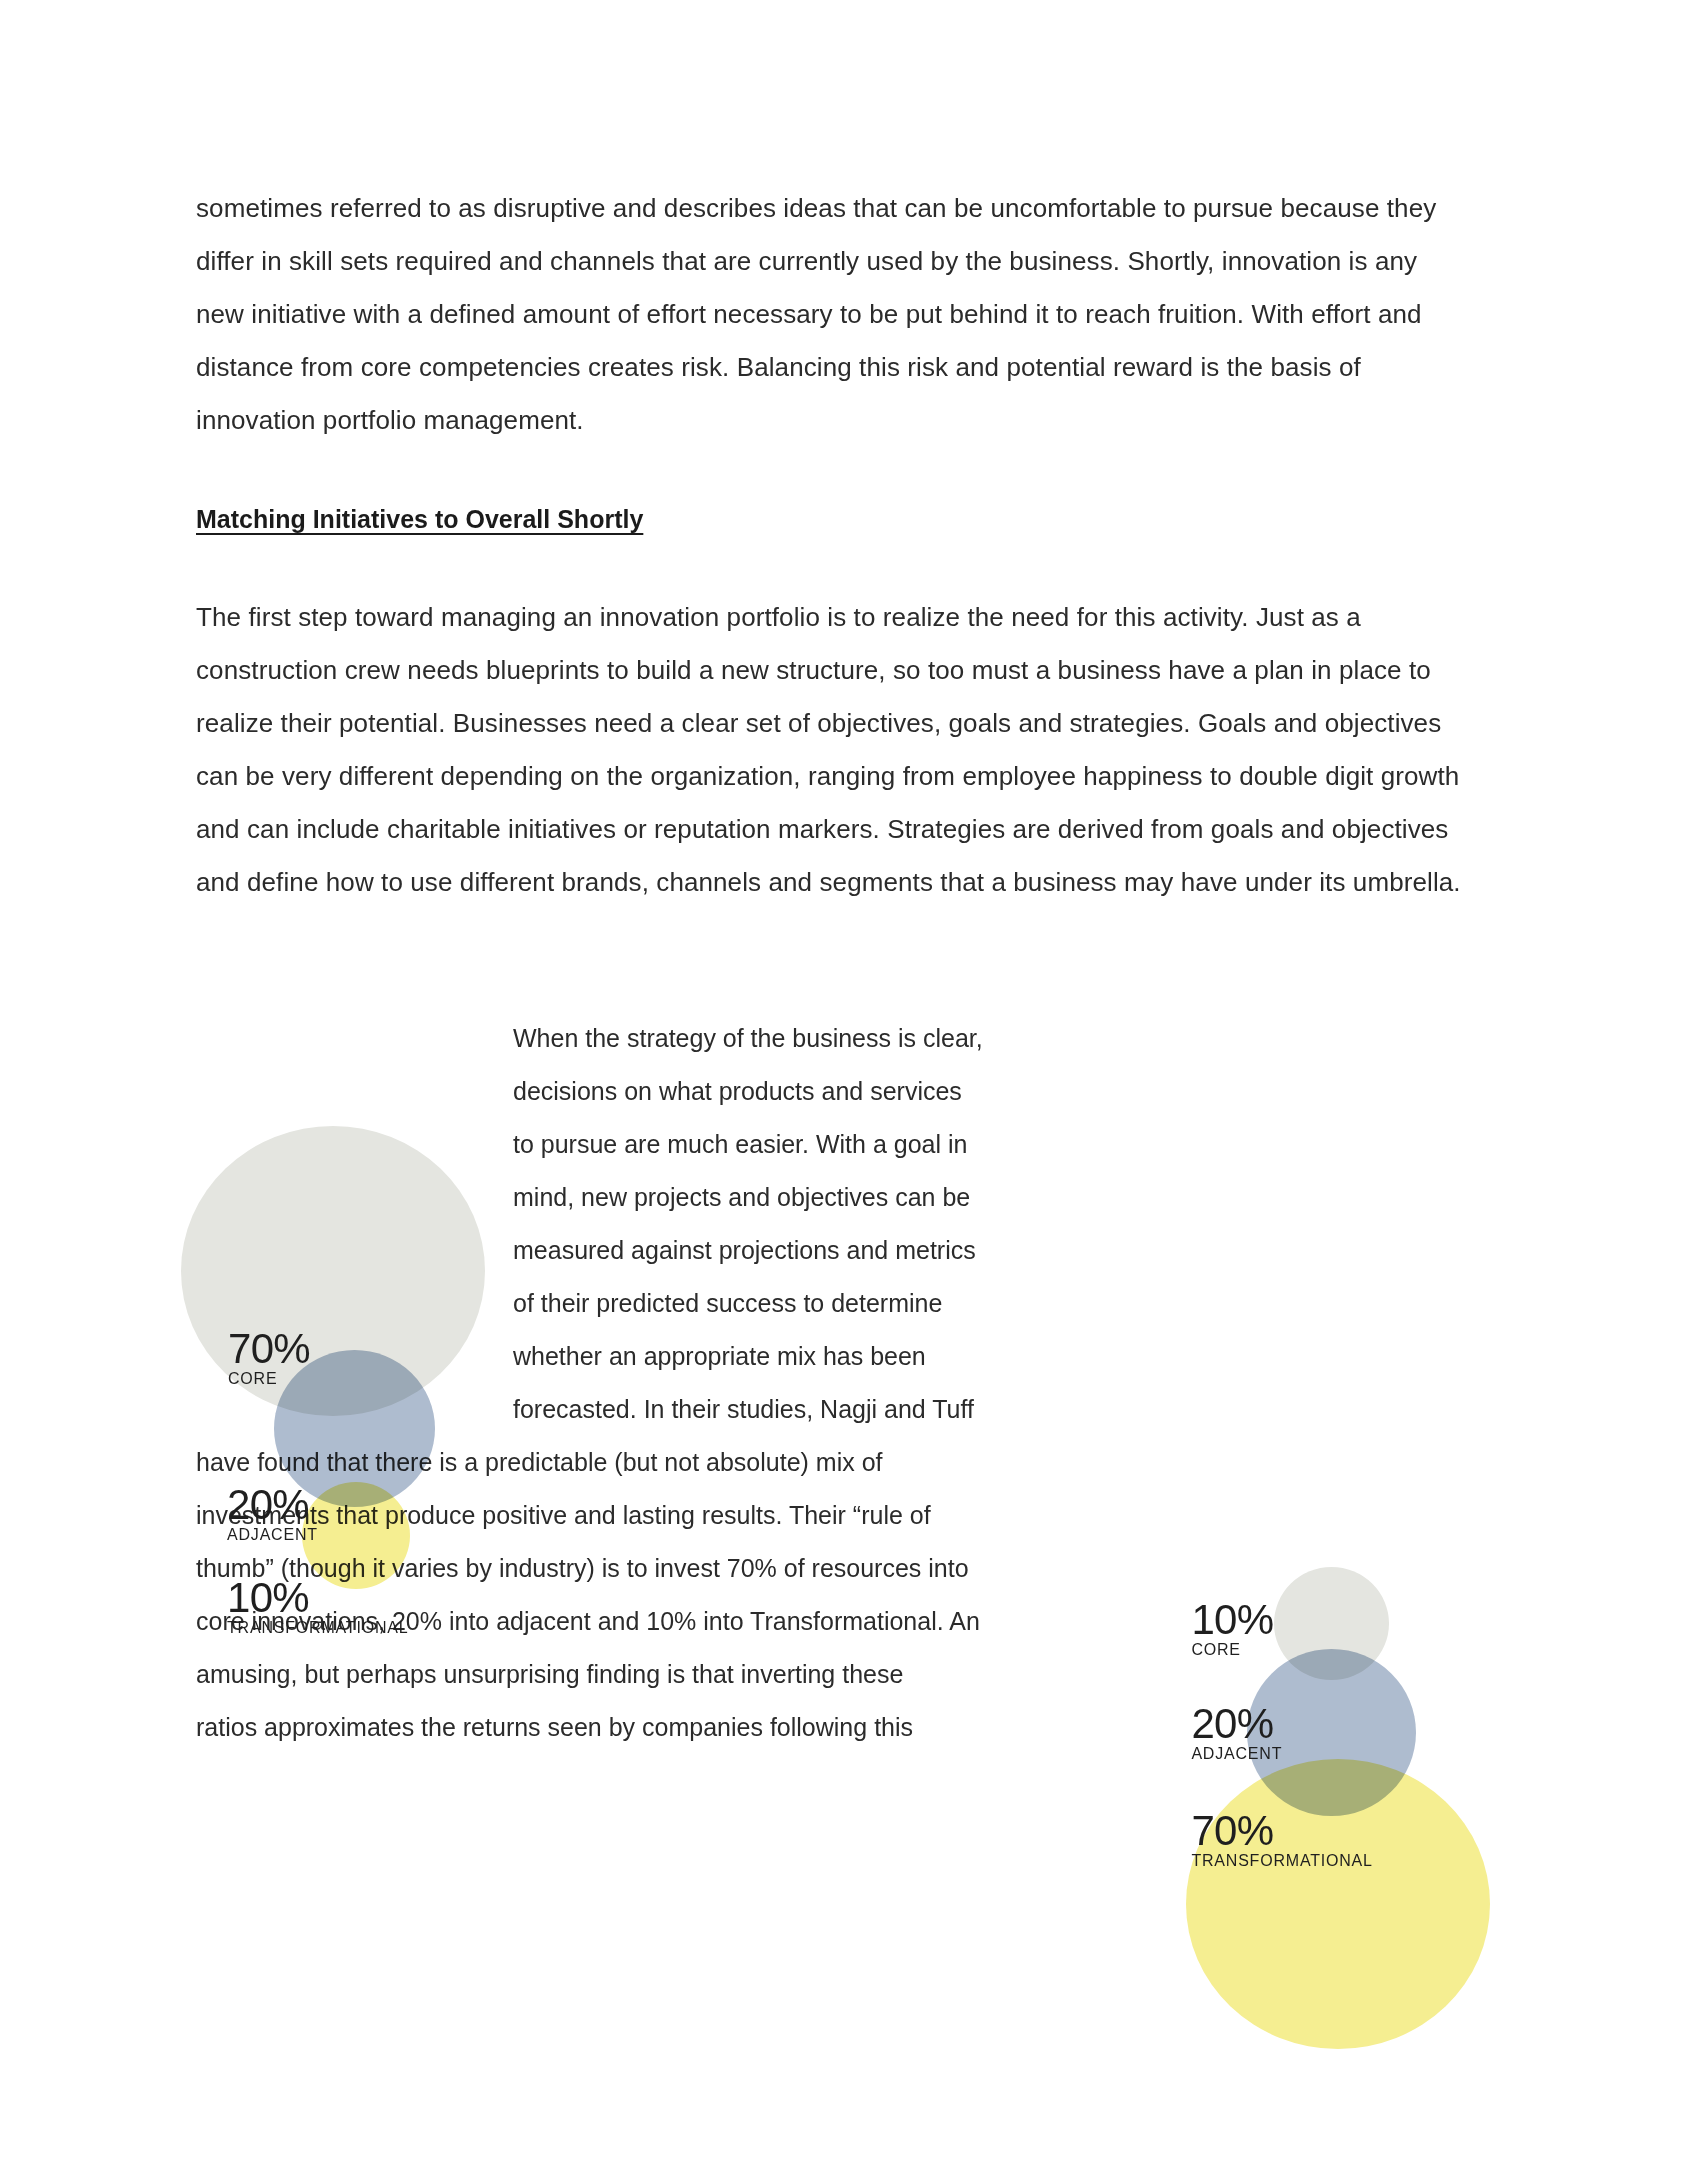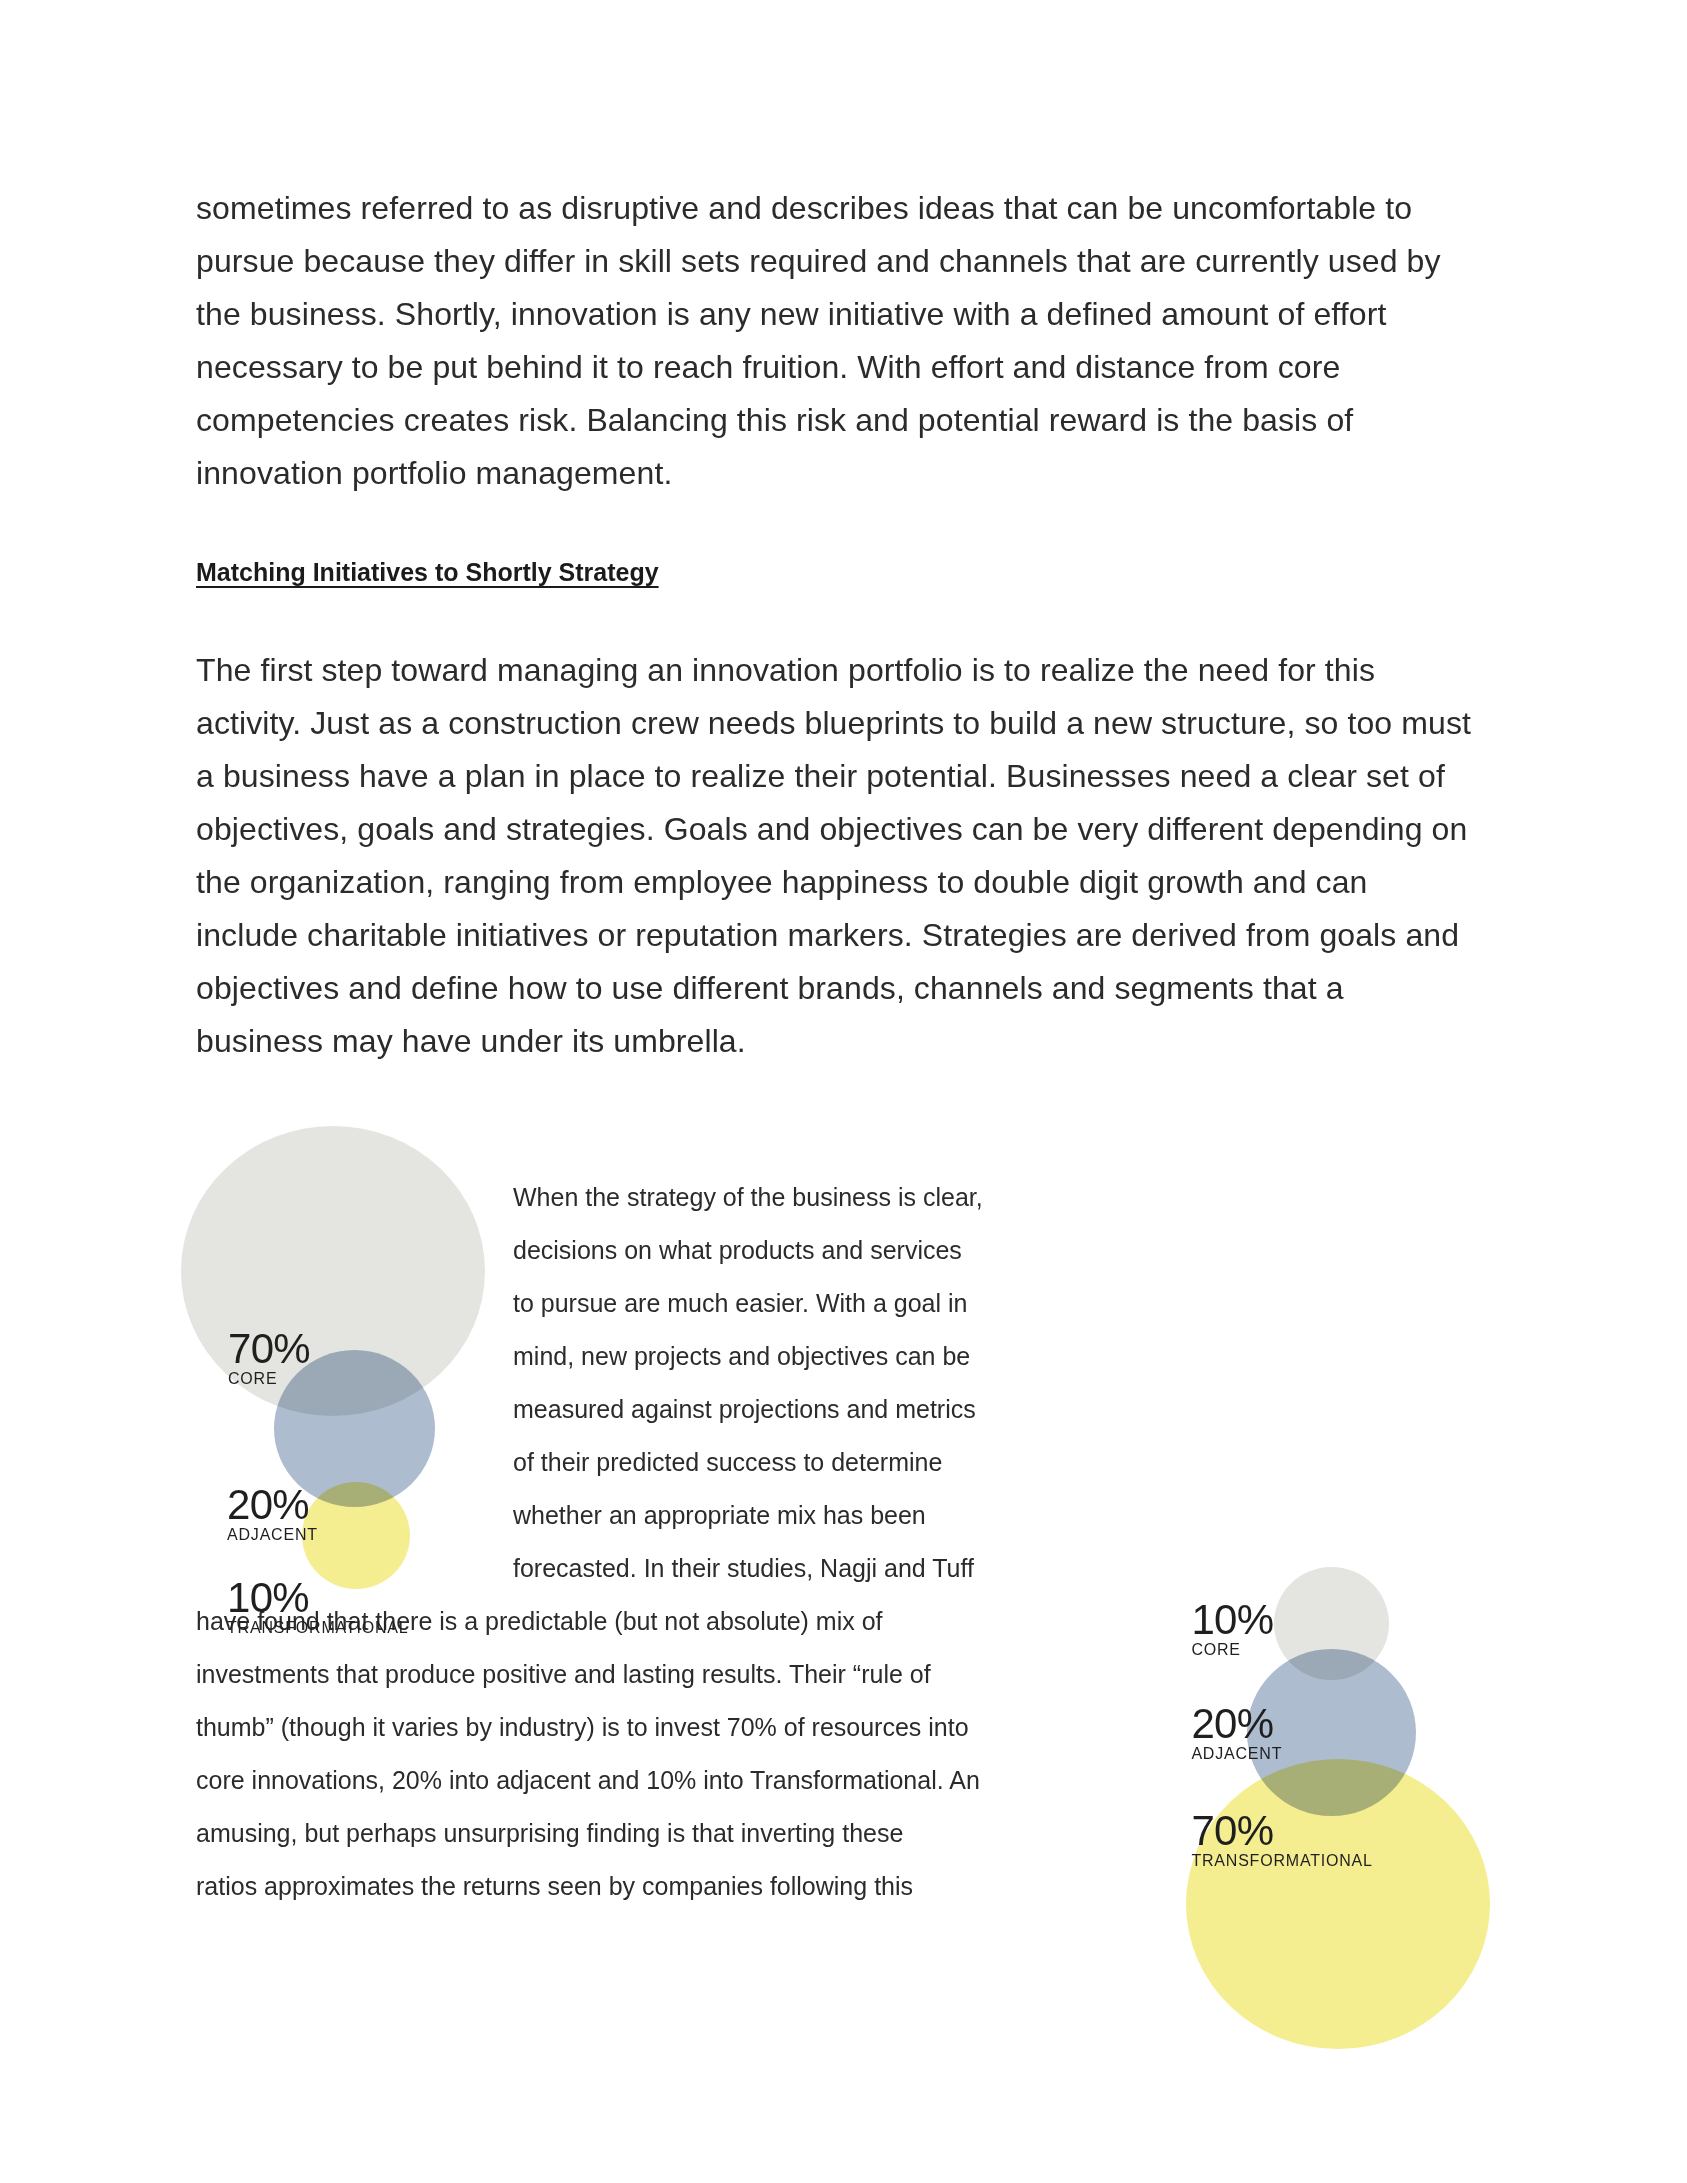--- a/index.html
+++ b/index.html
@@ -20,21 +20,21 @@
   }
 
   
   .doc {
     position: absolute;
     left: 196px;
     top: 182px;
     width: 1276px;
   }
   .para {
-    font-size: 32px;
+    font-size: 26px;
     line-height: 53px;
     color: #2b2b2b;
     letter-spacing: 0.1px;
     text-align: left;
     margin: 0;
   }
   .spacer-lg { height: 53px; }
   .spacer-md { height: 50px; }
 
   .heading {
@@ -133,21 +133,21 @@
 <body>
 
 <div class="page">
 
   <div class="doc">
 
     <p class="para">sometimes referred to as disruptive and describes ideas that can be uncomfortable to pursue because they differ in skill sets required and channels that are currently used by the business. Shortly, innovation is any new initiative with a defined amount of effort necessary to be put behind it to reach fruition. With effort and distance from core competencies creates risk. Balancing this risk and potential reward is the basis of innovation portfolio management.</p>
 
     <div class="spacer-lg"></div>
 
-    <h2 class="heading">Matching Initiatives to Shortly Strategy</h2>
+    <h2 class="heading">Matching Initiatives to Overall Shortly</h2>
 
     <div class="spacer-lg"></div>
 
     <p class="para">The first step toward managing an innovation portfolio is to realize the need for this activity. Just as a construction crew needs blueprints to build a new structure, so too must a business have a plan in place to realize their potential. Businesses need a clear set of objectives, goals and strategies. Goals and objectives can be very different depending on the organization, ranging from employee happiness to double digit growth and can include charitable initiatives or reputation markers. Strategies are derived from goals and objectives and define how to use different brands, channels and segments that a business may have under its umbrella.</p>
 
     <div class="spacer-lg"></div>
 
 
     <div class="spacer-md"></div>
 

